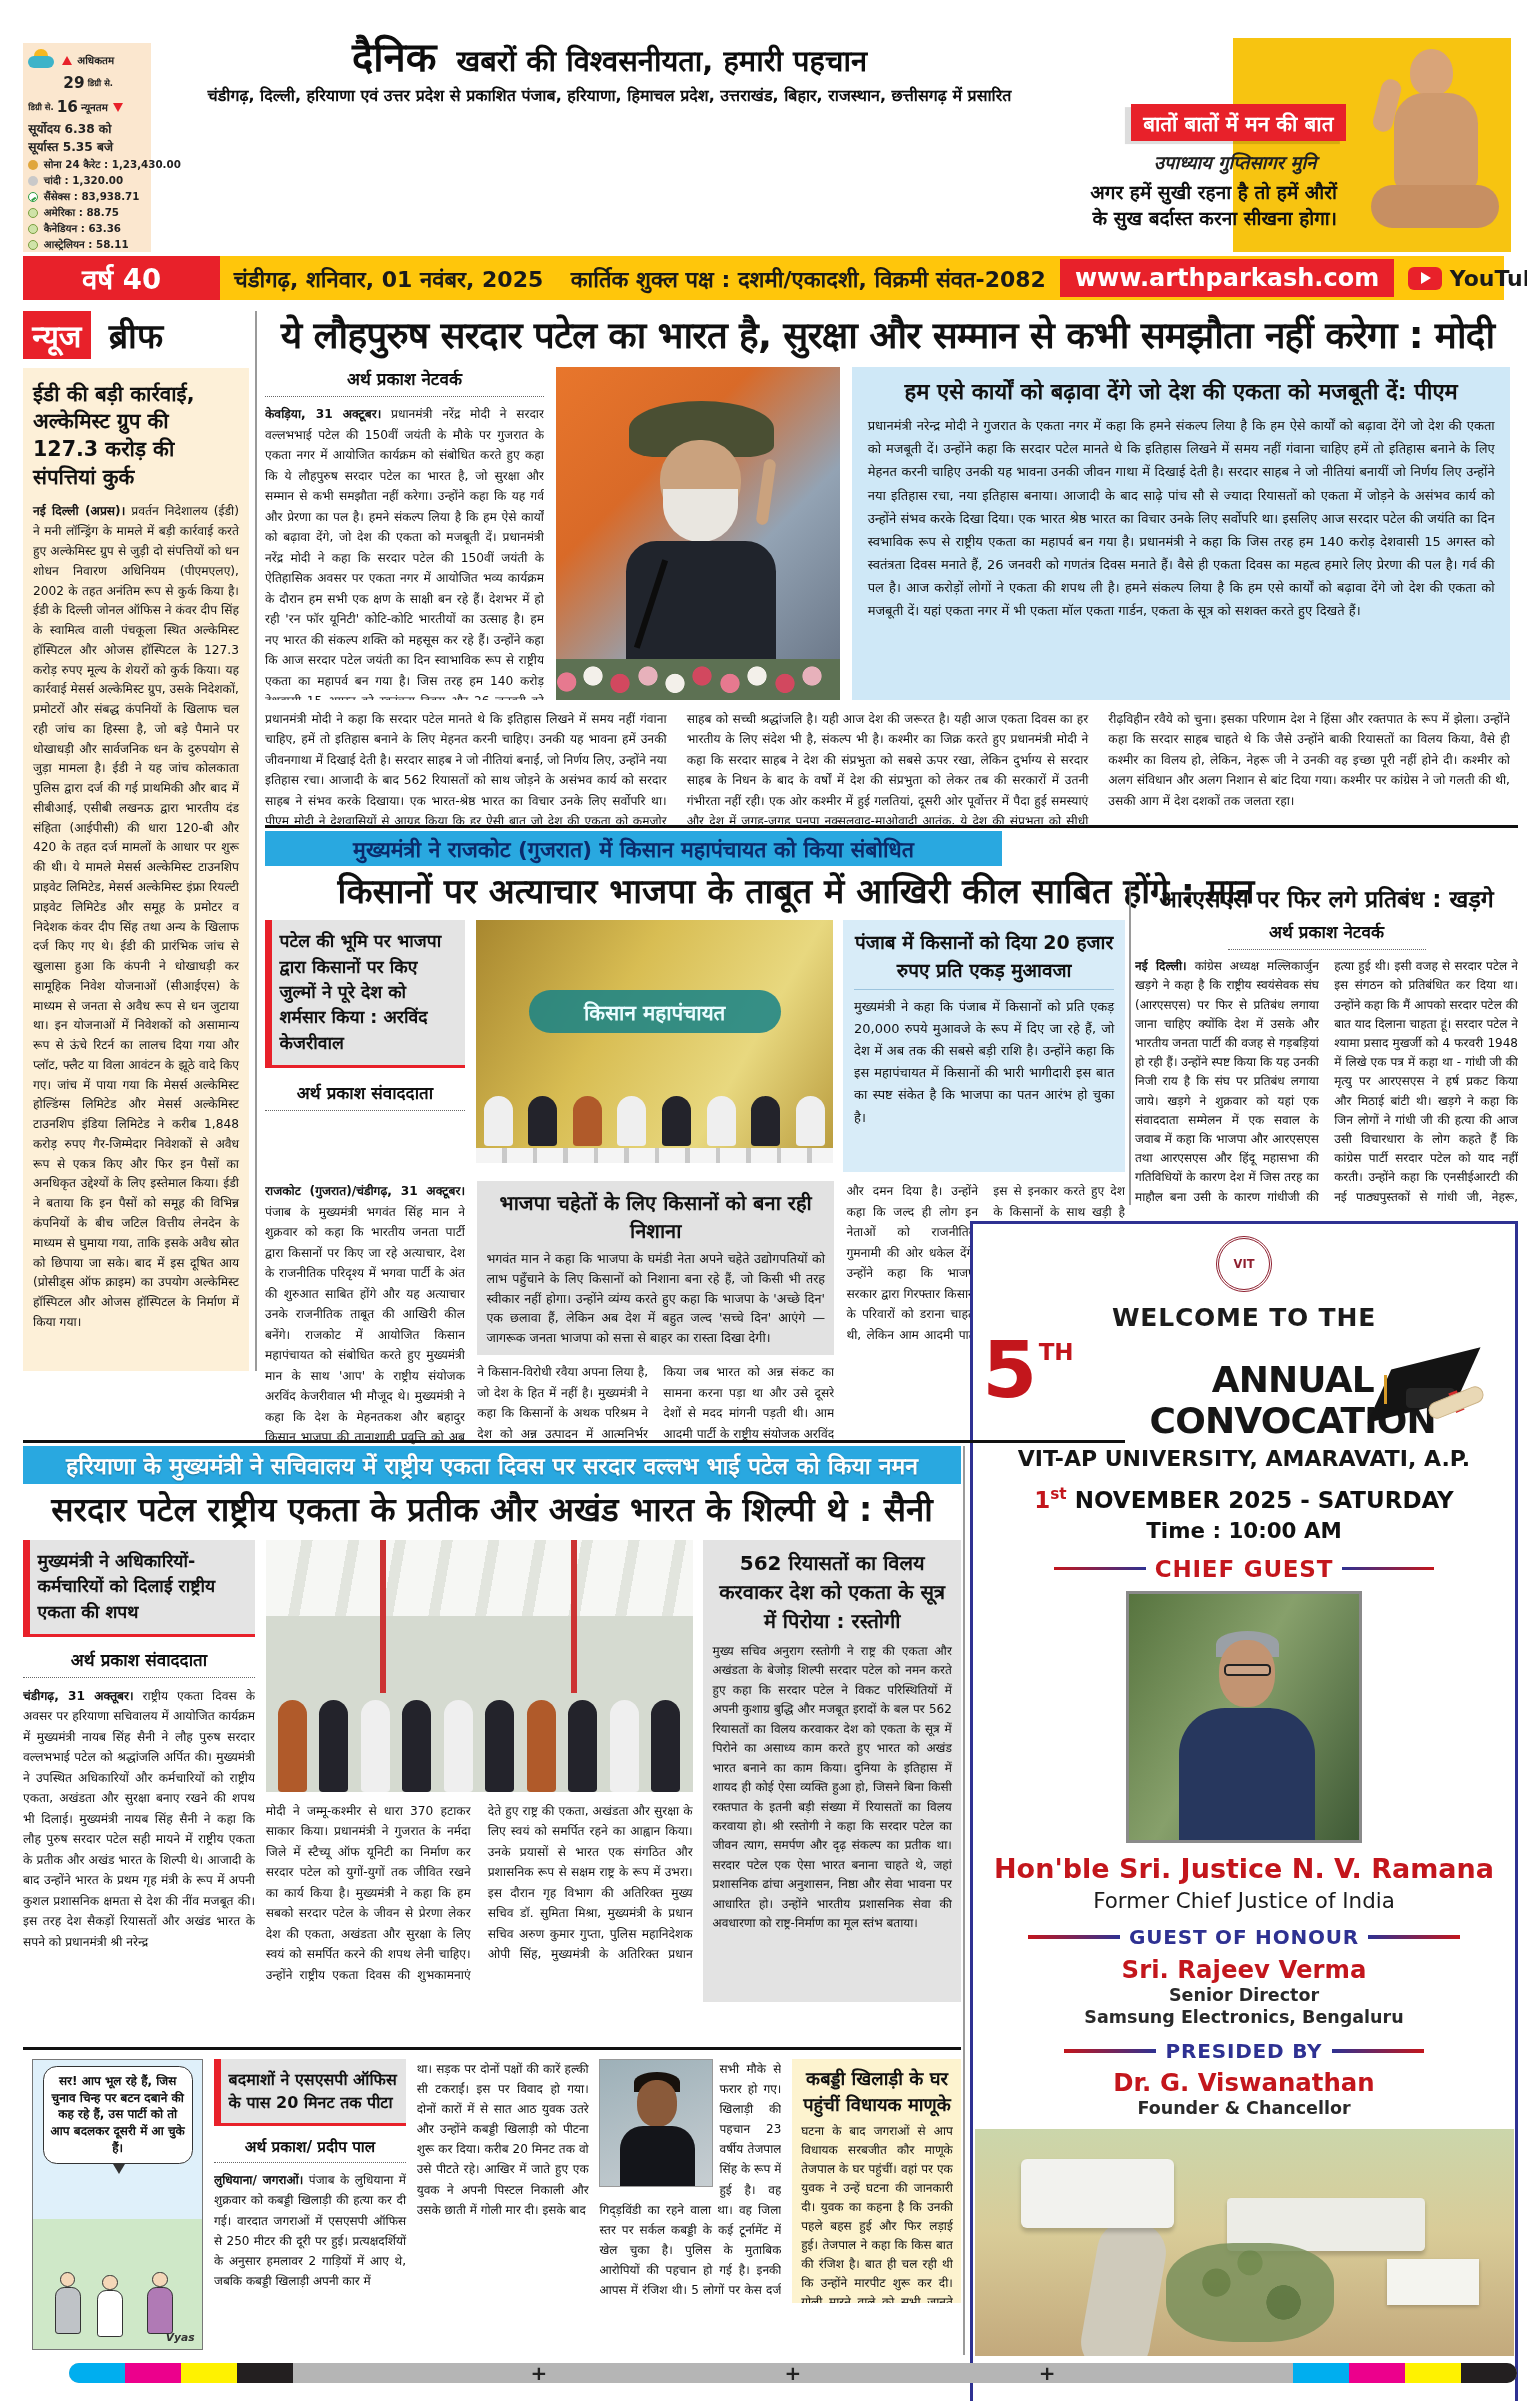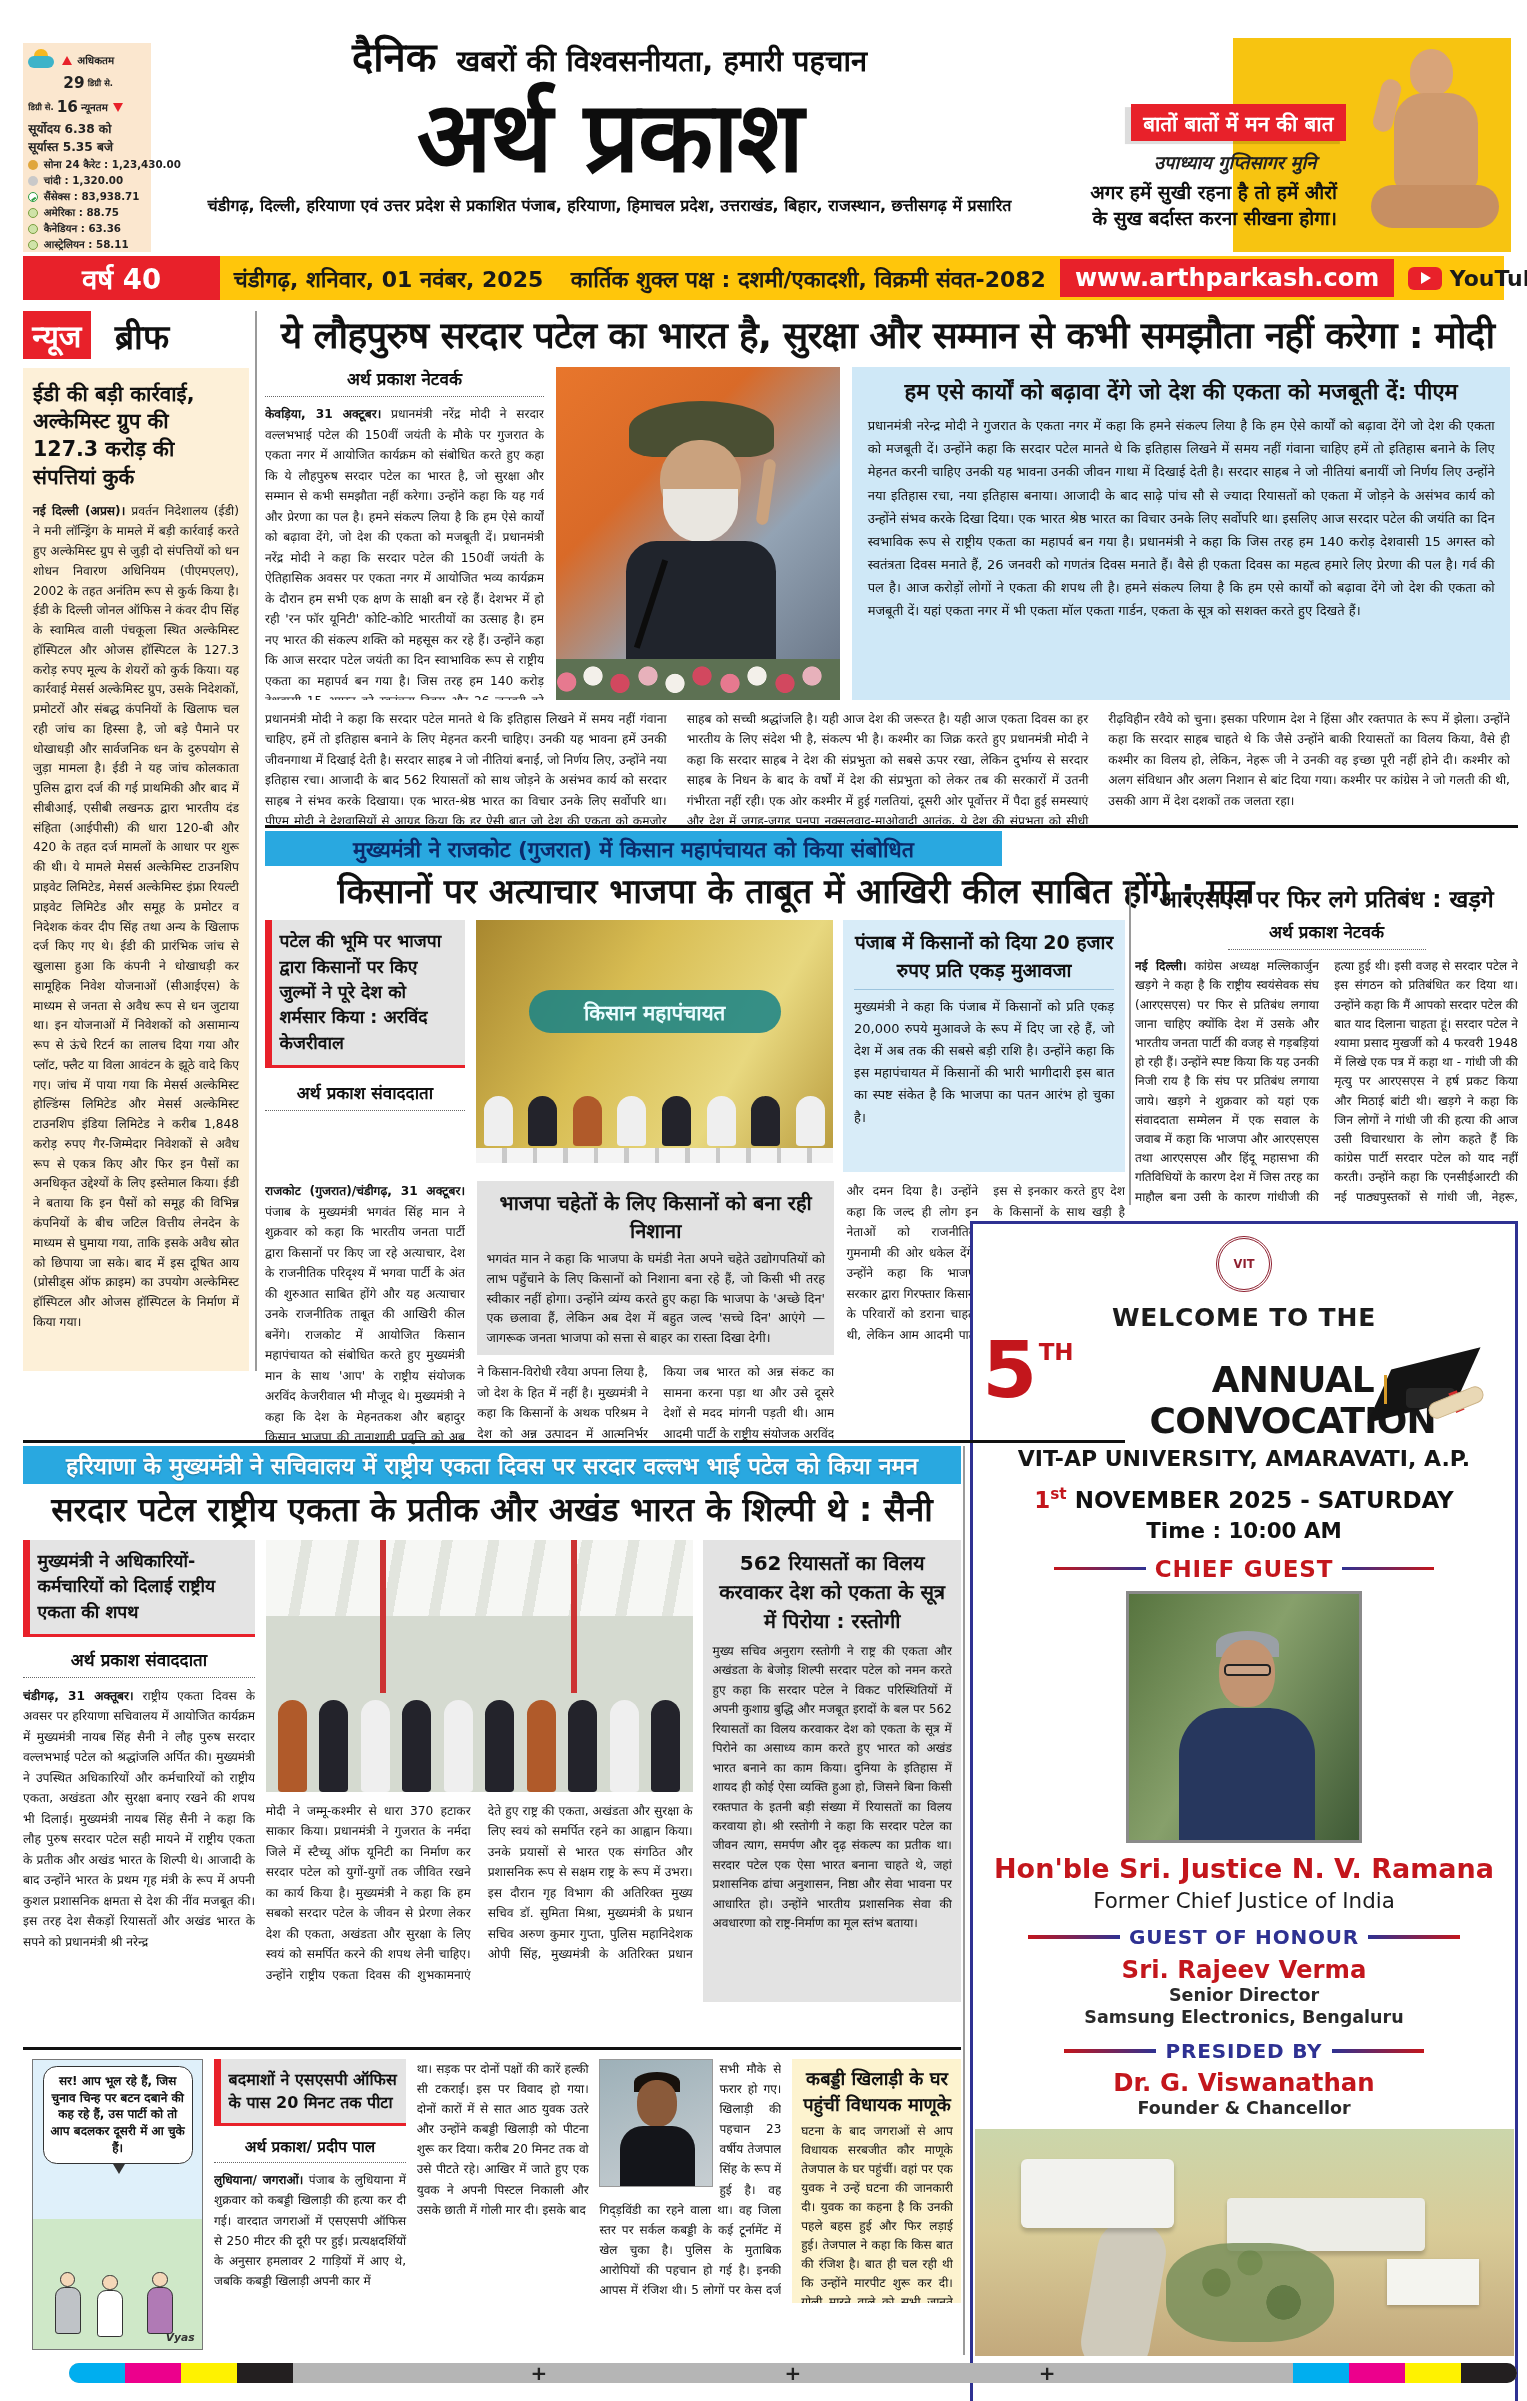--- a/index.html
+++ b/index.html
@@ -47,21 +47,21 @@
   .yt { display:flex; align-items:center; gap:7.6px; }
   .yt-icon { width:34px; height:23px; background:#e8212a; border-radius:6.1px; position:relative; }
   .yt-icon::after { content:""; position:absolute; left:13px; top:5.3px; border-left:10.7px solid #fff; border-top:6.1px solid transparent; border-bottom:6.1px solid transparent; }
 
   
   .vrule { position:absolute; width:1.5px; background:#9a9a9a; }
   .hrule { position:absolute; height:3.1px; background:#111; }
 
   
   .nb { position:absolute; left:23px; top:311px; width:226px; height:1060px; overflow:hidden; }
-  .nb-head { display:flex; align-items:flex-end; gap:24px; }
+  .nb-head { display:flex; align-items:center; gap:18px; }
   .nb-head .red { background:#e8212a; color:#fff; font-size:30.5px; font-weight:800; padding:3.1px 9.2px; }
   .nb-head .blk { font-size:34px; font-weight:800; }
   .nb-box { background:#fdf0d8; margin-top:9.2px; padding:12.2px 10px; height:1007px; overflow:hidden; }
   .nb-title { font-size:20.6px; font-weight:800; line-height:1.35; color:#111; }
   .nb-body { margin-top:10.7px; font-size:12.2px; line-height:1.62; text-align:justify; }
   .dateline { font-weight:800; }
 
   
   .main { position:absolute; left:265px; top:308px; width:1245px; height:516px; overflow:hidden; }
   .headline-clip { display:flex; justify-content:center; overflow:hidden; }
@@ -274,21 +274,20 @@
         <span class="micon bag"></span>
         <span>आस्ट्रेलियन : 58.11</span>
       </div>
   </div>
 
   <div class="masthead">
     <div class="mh-top">
       <span class="mh-daily">दैनिक</span>
       <span class="mh-tag">खबरों की विश्वसनीयता, हमारी पहचान</span>
     </div>
-    <div class="mh-title">अर्थ प्रकाश</div>
     <div class="mh-sub">चंडीगढ़, दिल्ली, हरियाणा एवं उत्तर प्रदेश से प्रकाशित पंजाब, हरियाणा, हिमाचल प्रदेश, उत्तराखंड, बिहार, राजस्थान, छत्तीसगढ़ में प्रसारित</div>
   </div>
 
   <div class="monkad">
     <div class="monk">
       <span class="head"></span>
         <span class="arm"></span>
         <span class="body"></span>
         <span class="legs"></span>
     </div>

